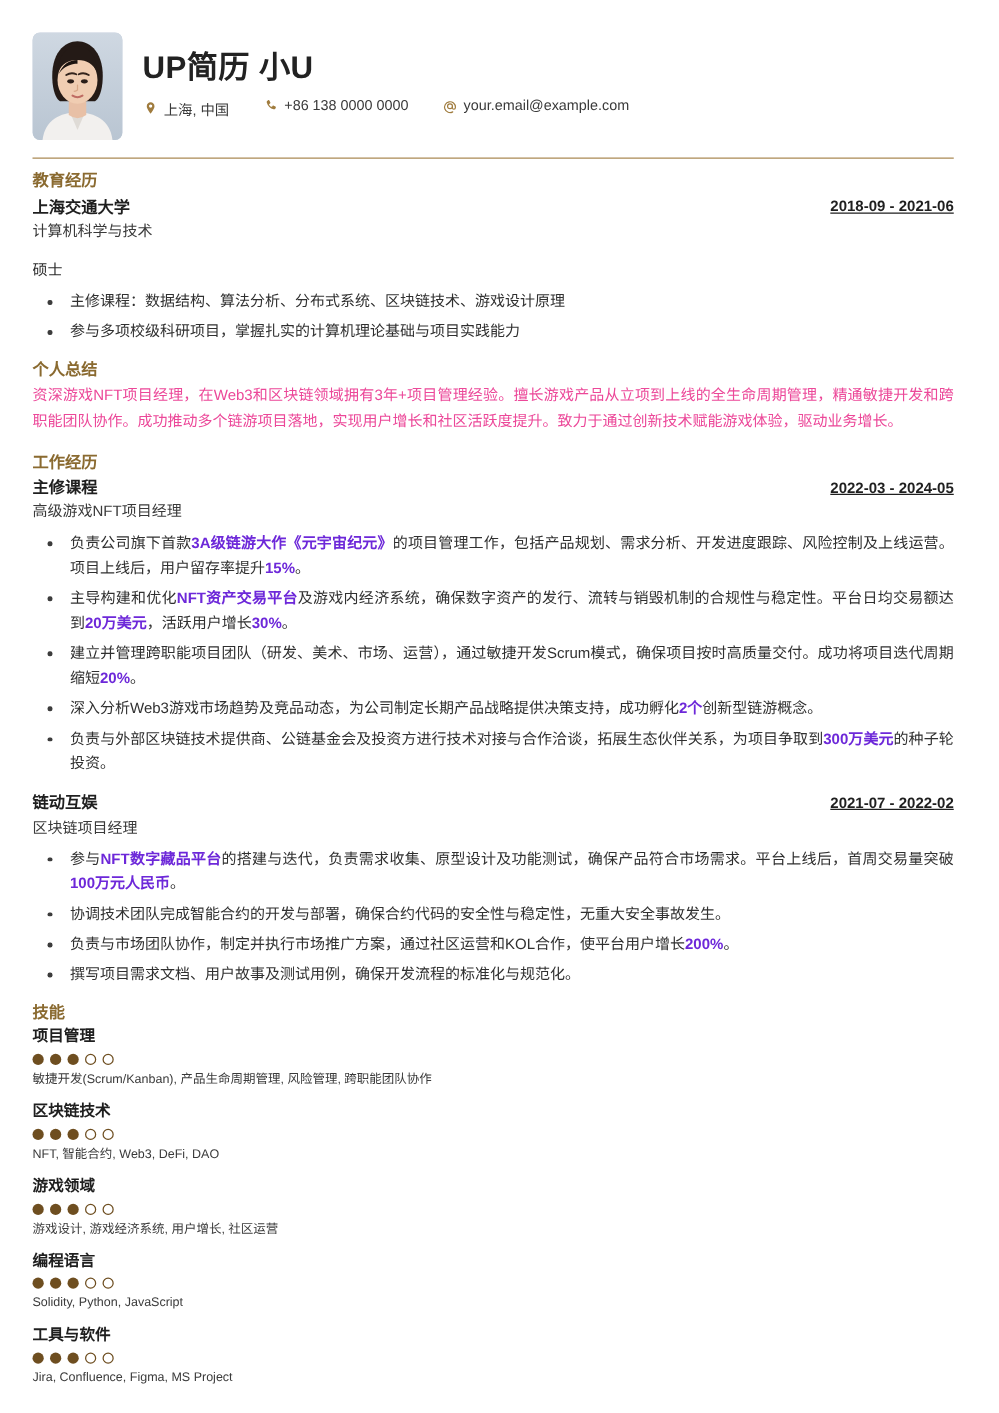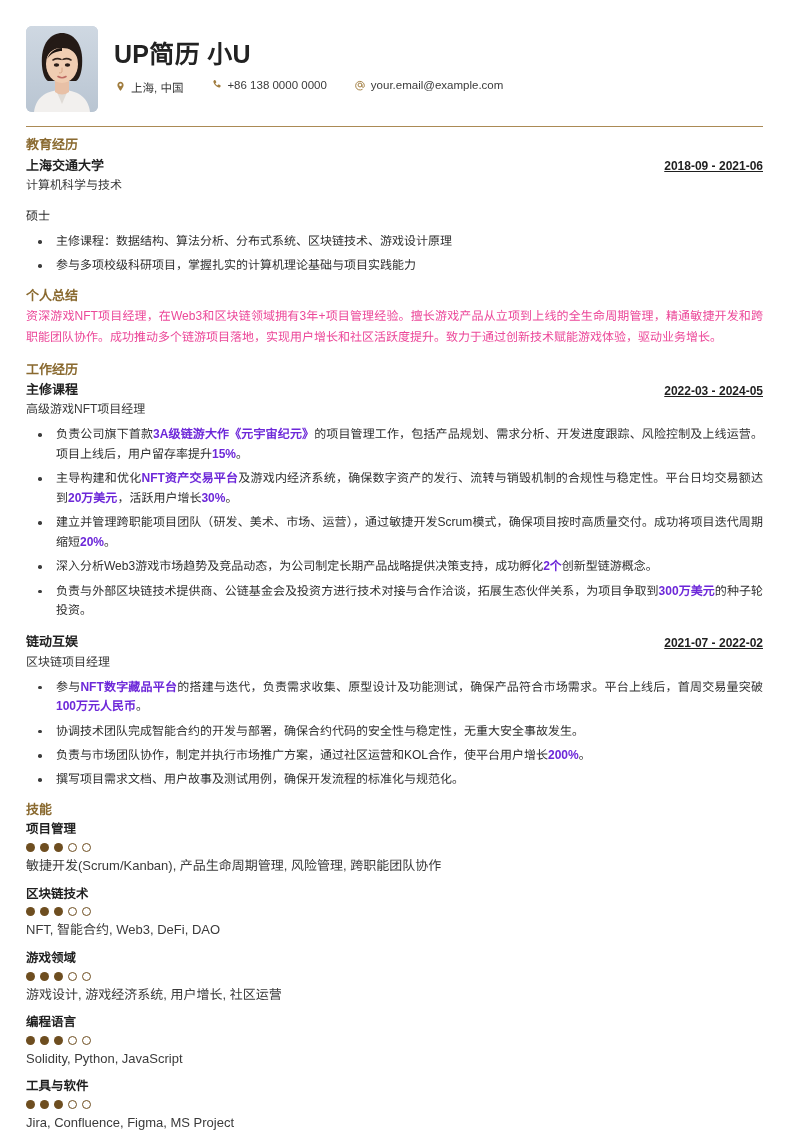--- a/index.html
+++ b/index.html
@@ -94,21 +94,21 @@
     font-weight: 700;
     color: #8a6a30;
     line-height: 1.5;
     margin-bottom: 1px;
   }
 
   
   .entry { margin-bottom: 4px; }
   .entry-top {
     display: flex;
-    align-items: flex-end;
+    align-items: center;
     justify-content: space-between;
     gap: 12px;
   }
   .org {
     font-size: 13px;
     font-weight: 700;
     color: #1f1f1f;
     line-height: 1.55;
   }
   .period {
@@ -189,21 +189,21 @@
   }
   .dot {
     width: 9px;
     height: 9px;
     border-radius: 50%;
     box-sizing: border-box;
   }
   .dot.on  { background: #6e4e20; }
   .dot.off { background: #ffffff; border: 1.6px solid #6e4e20; }
   .skill-detail {
-    font-size: 13px;
+    font-size: 10px;
     color: #3a3a3a;
     line-height: 1.5;
   }
 </style>
 </head>
 <body>
 
 <div class="page">
 
   <div class="header">

